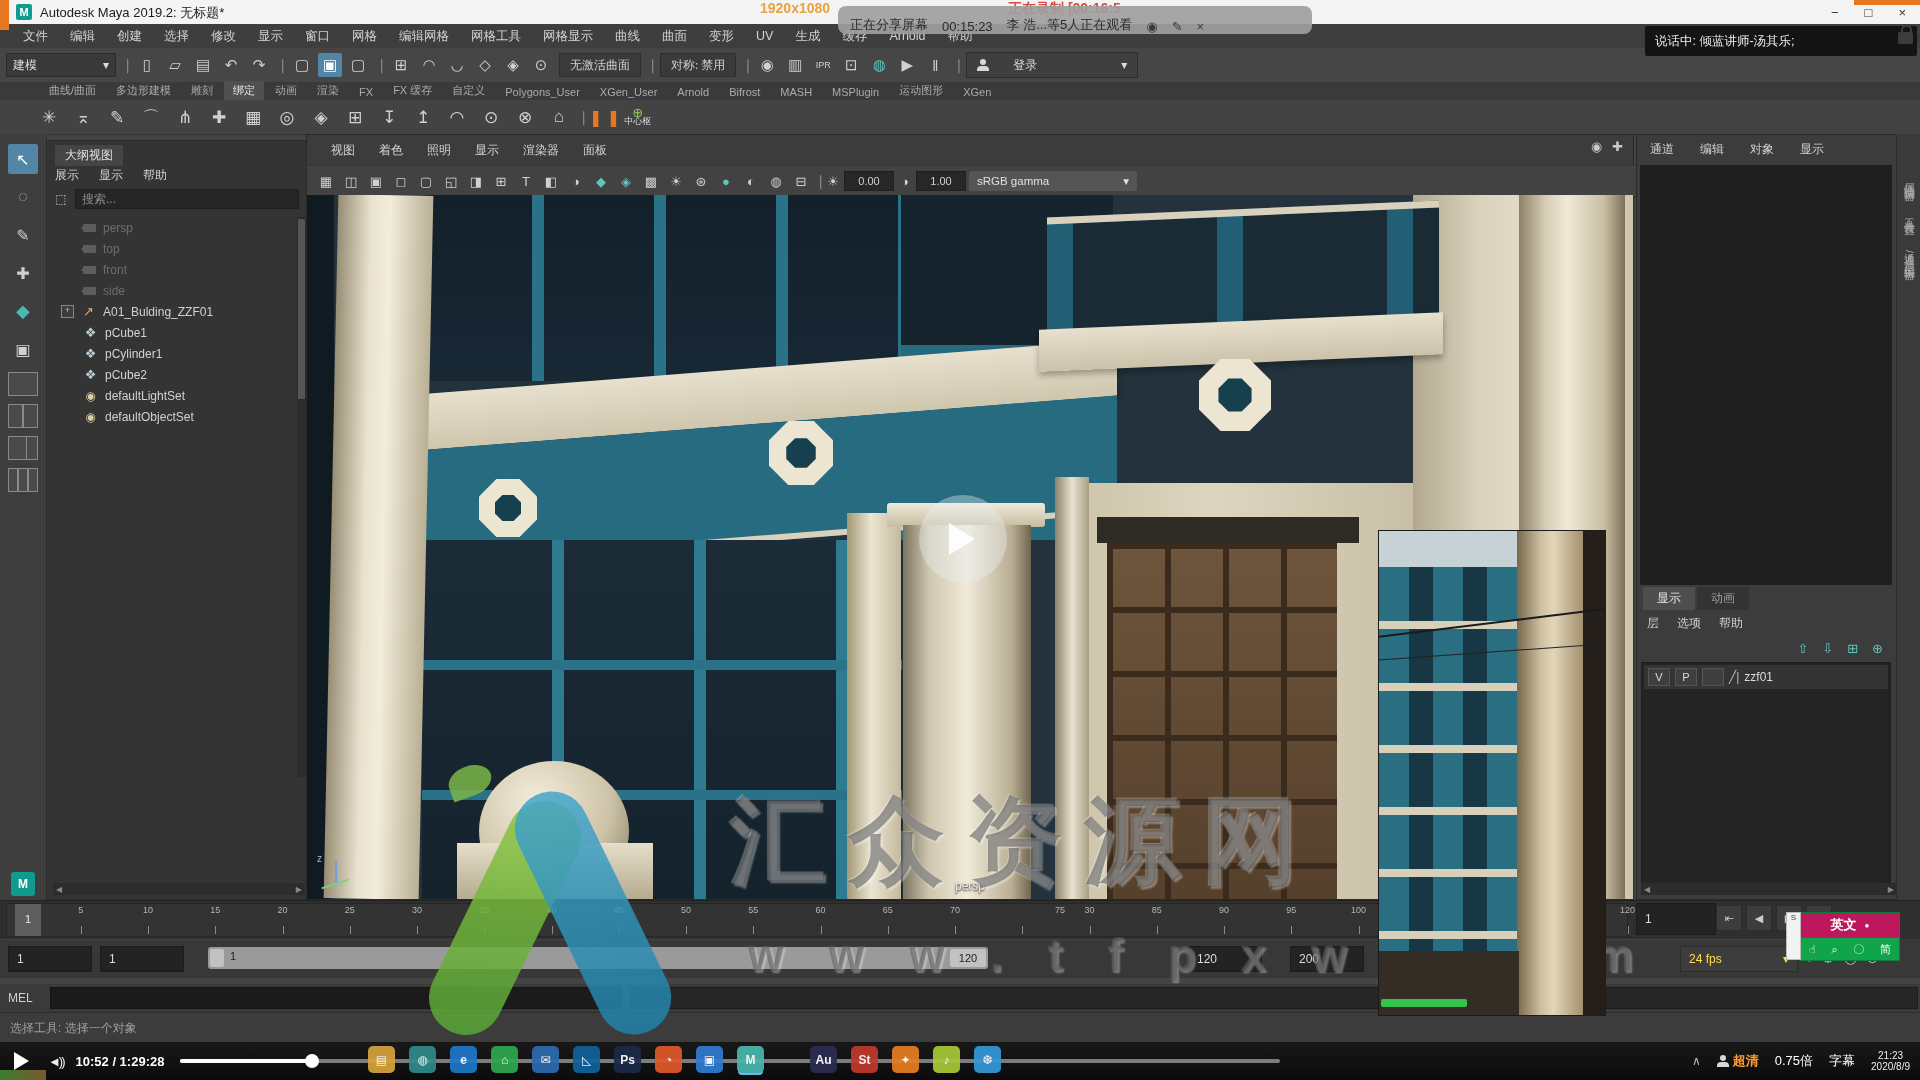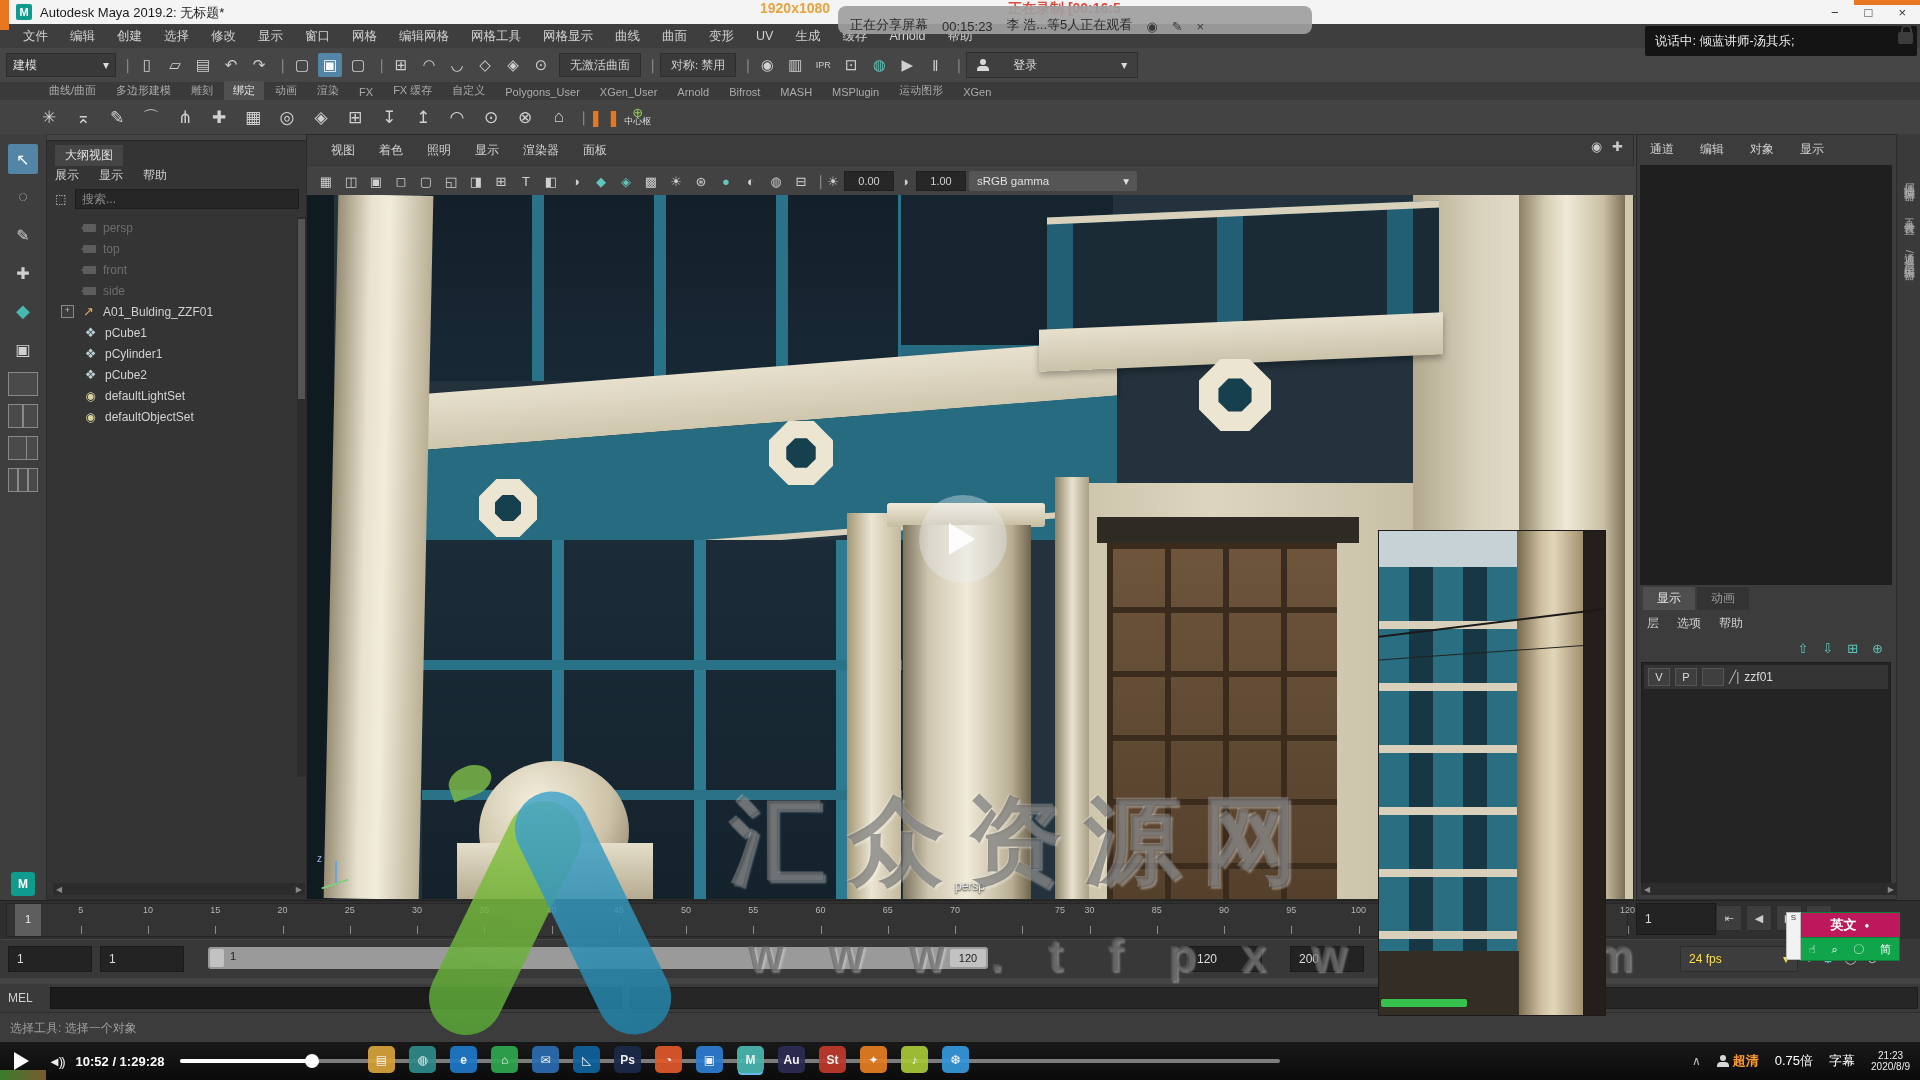--- a/index.html
+++ b/index.html
@@ -713,21 +713,21 @@
         <div class="tico" style="background: rgb(216, 163, 58);">▤</div>
         <div class="tico" style="background: rgb(46, 139, 139);">◍</div>
         <div class="tico" style="background: rgb(30, 120, 200);">e</div>
         <div class="tico" style="background: rgb(47, 168, 79);">⌂</div>
         <div class="tico" style="background: rgb(43, 108, 176);">✉</div>
         <div class="tico" style="background: rgb(14, 99, 156);">◺</div>
         <div class="tico" style="background: rgb(27, 42, 74);">Ps</div>
         <div class="tico" style="background: rgb(224, 89, 42);">◔</div>
         <div class="tico" style="background: rgb(45, 125, 210);">▣</div>
         <div class="tico active" style="background: rgb(73, 184, 176);">M</div>
-        <div class="tico" style="background: rgb(44, 44, 84);">Au</div>
+        <div class="tico" style="background: rgb(44, 44, 84); margin-left: 32px;">Au</div>
         <div class="tico" style="background: rgb(192, 57, 43);">St</div>
         <div class="tico" style="background: rgb(230, 126, 34);">✦</div>
         <div class="tico" style="background: rgb(168, 200, 55);">♪</div>
         <div class="tico" style="background: rgb(52, 152, 219);">❆</div>
       </div>
     <div class="pl-right">
       <span class="chev">∧</span>
       <span class="q">
           <span class="person"></span>
           <span>超清</span>

